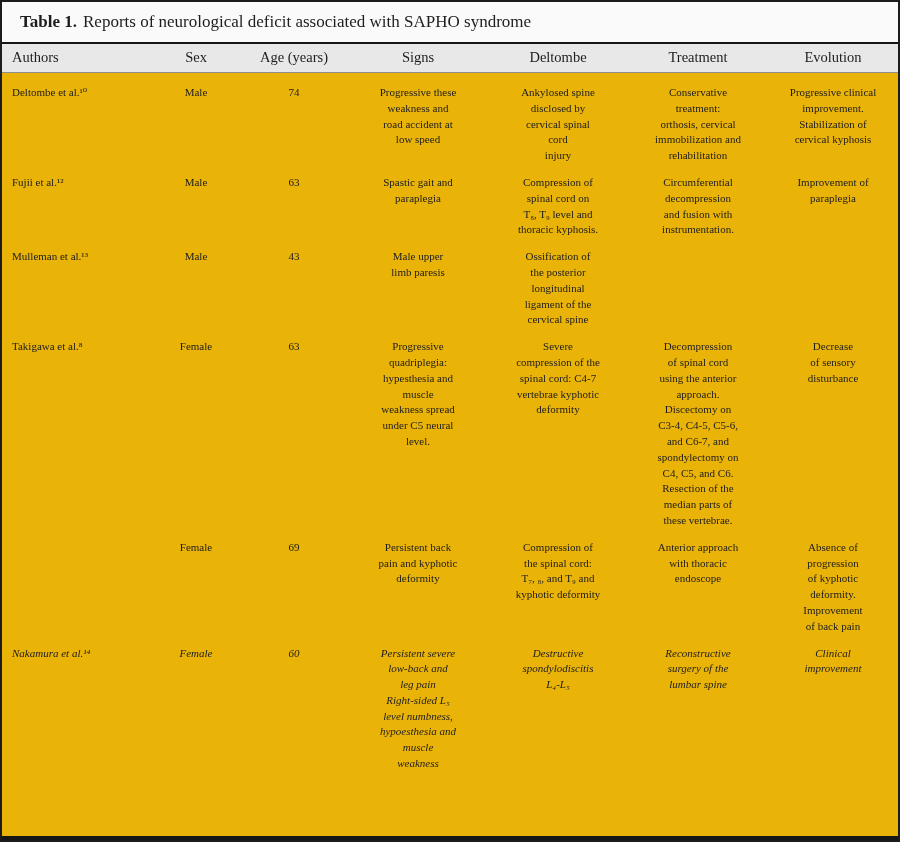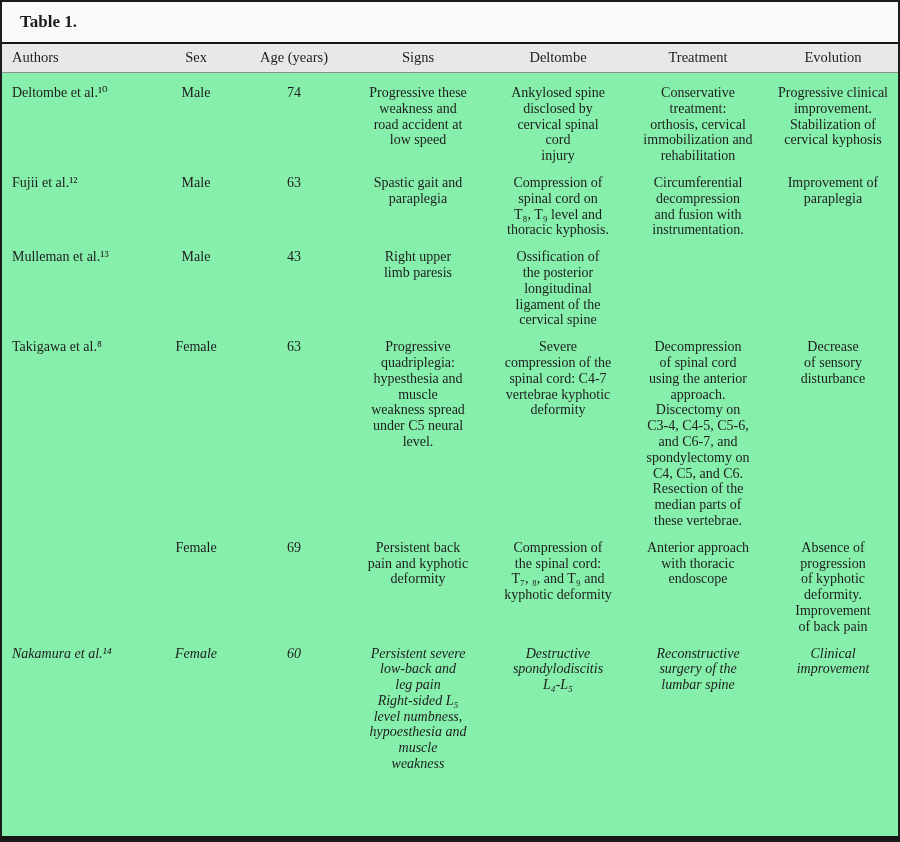--- a/index.html
+++ b/index.html
@@ -1,19 +1,19 @@
 <!DOCTYPE html>
 <html><head>
 <meta charset="utf-8">
 <style>
   html, body { margin: 0; padding: 0; background: #ffffff; }
   .page {
     width: 900px; height: 842px; box-sizing: border-box;
     border: 2px solid #1c1c1c;
-    background: #86efac;
+    background: #eab308;
     display: flex; flex-direction: column;
     font-family: "Liberation Serif", "DejaVu Serif", serif;
     color: #1d1d1d;
     overflow: hidden;
   }
   .caption {
     height: 42px; box-sizing: border-box; flex-shrink: 0;
     background: #fafafa;
     display: flex; align-items: center;
     padding-left: 18px;
@@ -35,37 +35,38 @@
     font-weight: normal;
     font-size: 14.5px;
     padding: 5px 2px 6px;
     border-bottom: 1px solid #8f8f8f;
     text-align: center;
   }
   thead th.h-authors { text-align: left; padding-left: 10px; }
   tbody td {
     vertical-align: top;
     text-align: center;
-    font-size: 14px;
+    font-size: 11px;
     line-height: 15.8px;
     padding: 0 3px 11px;
     white-space: pre-line;
   }
   tbody td.authors { text-align: left; padding-left: 10px; }
   tbody tr:first-child td { padding-top: 12px; }
   tbody tr:last-child td { padding-bottom: 0; font-style: italic; }
   .bottom-bar { height: 4px; flex-shrink: 0; background: #161616; }
 </style>
 </head>
 <body>
 
 <div class="page">
 
   <div class="caption">
     <span class="cap-label">Table 1.</span>
+    <span class="cap-text">Reports of neurological deficit associated with SAPHO syndrome</span>
   </div>
 
   <div class="table-wrap">
     <table>
       <colgroup>
         <col class="c-authors">
           <col class="c-sex">
           <col class="c-age">
           <col class="c-signs">
         <col class="c-mechanism">
@@ -121,21 +122,21 @@
 decompression
 and fusion with
 instrumentation.</td>
           <td>Improvement of
 paraplegia</td>
         </tr>
         <tr>
           <td class="authors">Mulleman et al.¹³</td>
           <td>Male</td>
           <td>43</td>
-          <td>Right upper
+          <td>Male upper
 limb paresis</td>
           <td>Ossification of
 the posterior
 longitudinal
 ligament of the
 cervical spine</td>
           <td></td>
           <td></td>
         </tr>
         <tr>

